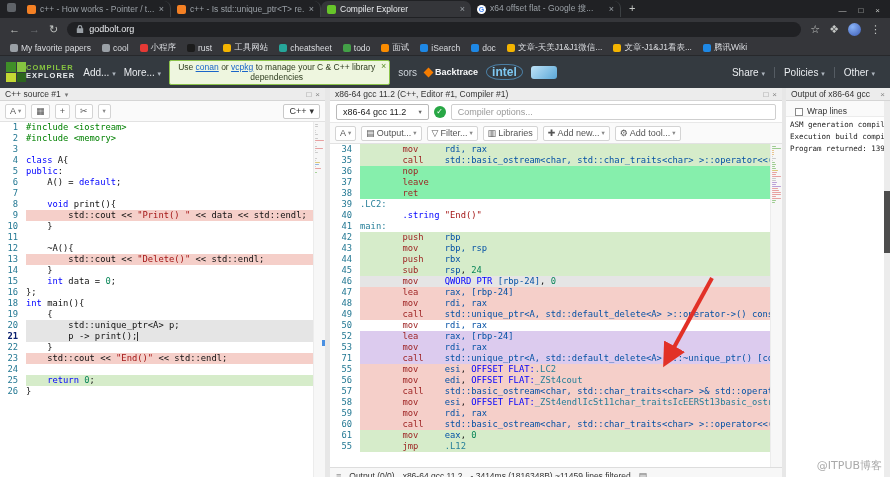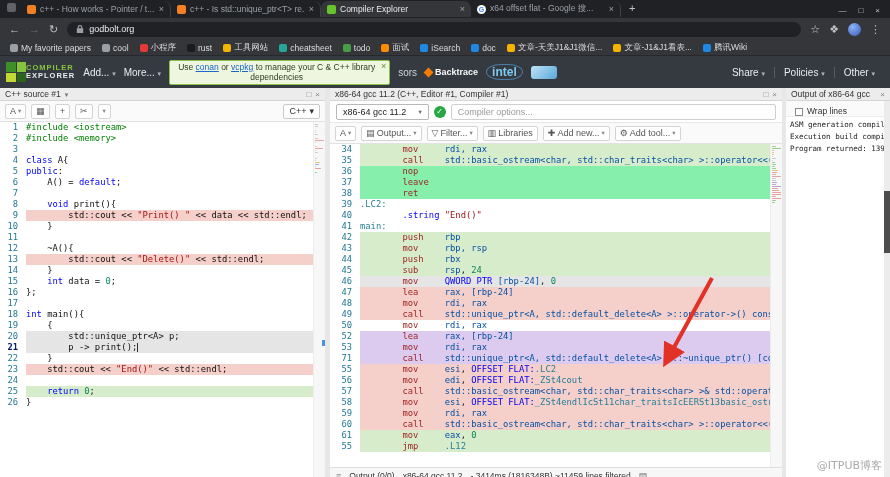--- a/index.html
+++ b/index.html
@@ -342,24 +342,20 @@
             </div>
             <div class="crow">
               <span class="ln">15</span>
               <span class="ctx"><span class="tk-pl">    </span><span class="tk-kw">int</span><span class="tk-pl"> data = </span><span class="tk-num">0</span><span class="tk-pl">;</span></span>
             </div>
             <div class="crow">
               <span class="ln">16</span>
               <span class="ctx"><span class="tk-pl">};</span></span>
             </div>
             <div class="crow">
-              <span class="ln">17</span>
-              <span class="ctx"></span>
-            </div>
-            <div class="crow">
               <span class="ln">18</span>
               <span class="ctx"><span class="tk-kw">int</span><span class="tk-pl"> main(){</span></span>
             </div>
             <div class="crow">
               <span class="ln">19</span>
               <span class="ctx"><span class="tk-pl">    {</span></span>
             </div>
             <div class="crow">
               <span class="ln">20</span>
               <span class="ctx band-y"><span class="tk-pl">        std::unique_ptr&lt;A&gt; p;</span></span>

